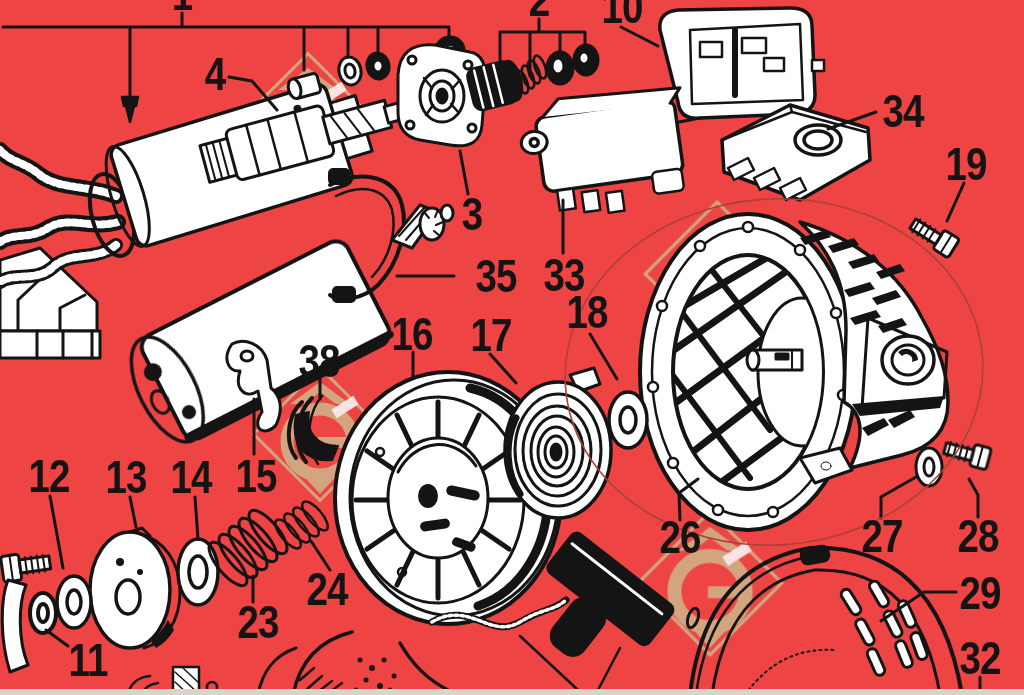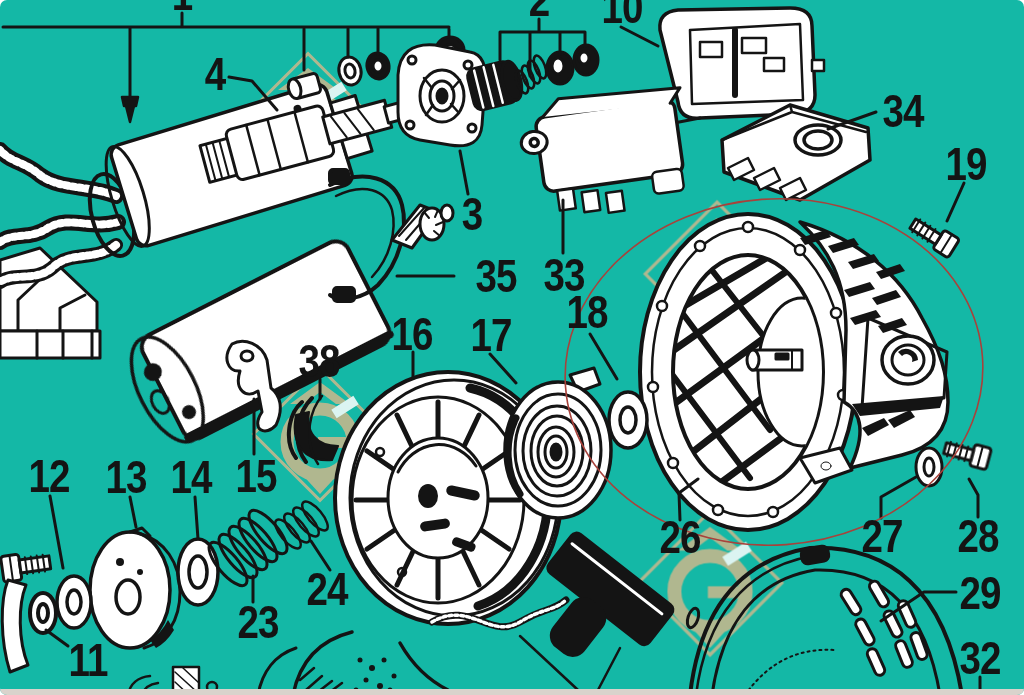--- a/index.html
+++ b/index.html
@@ -7,21 +7,21 @@
          font-family:"Liberation Sans",sans-serif;}
   .stage svg{position:absolute;left:0;top:0;}
   #labels{position:absolute;left:0;top:0;width:100%;height:100%;pointer-events:none;}
   .plabel{position:absolute;transform:translate(-50%,-52%) scaleX(.82);
           font-weight:bold;font-size:47px;line-height:1;letter-spacing:-1px;
           color:var(--ink,#121212);white-space:nowrap;}
 </style>
 </head>
 <body>
 
-<div class="stage" style="--ink: #141414; --wm: #cdb88c; --red: #a8423b; --strip: #d9d3cc; background: #14b8a6; color: rgb(13, 13, 13); border-radius: 7px;">
+<div class="stage" style="--ink: #141414; --wm: #cdb88c; --red: #a8423b; --strip: #d9d3cc; background: #ef4444; color: rgb(13, 13, 13);">
 
 <svg width="1024" height="695" viewBox="0 0 1024 695">
   <defs>
     <g id="wmk">
       <rect x="-47" y="-47" width="94" height="94" transform="rotate(45)" fill="none" stroke="var(--wm)" stroke-width="3"></rect>
       <polygon points="-30,-30 0,-52 30,-30 16,-30 0,-42 -16,-30" fill="var(--wm)"></polygon>
       <polygon points="-22,36 22,36 0,60" fill="var(--wm)"></polygon>
       <circle cx="0" cy="8" r="33" fill="none" stroke="var(--wm)" stroke-width="13"></circle>
       <rect x="-2" y="3" width="40" height="11" fill="var(--wm)"></rect>
       <line x1="14" y1="-20" x2="36" y2="-34" stroke="#fff" stroke-width="10"></line>

